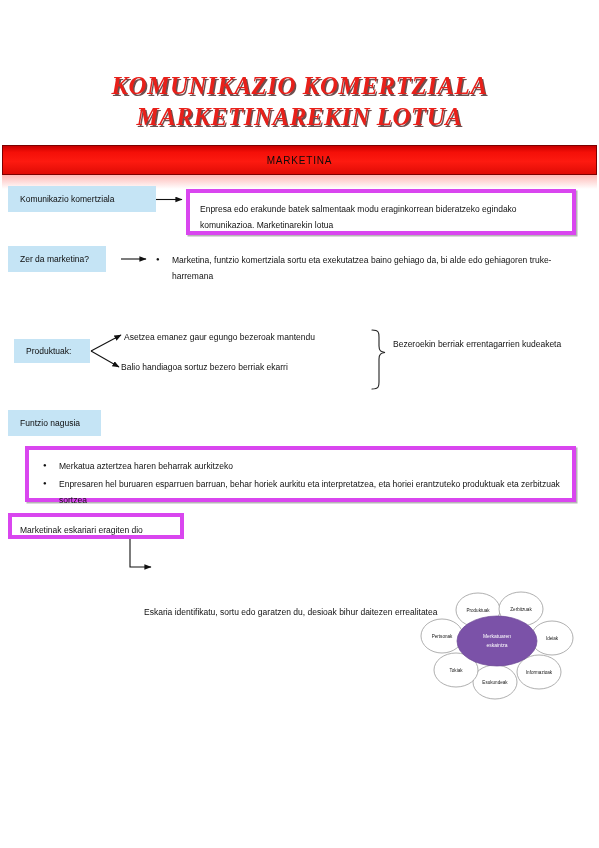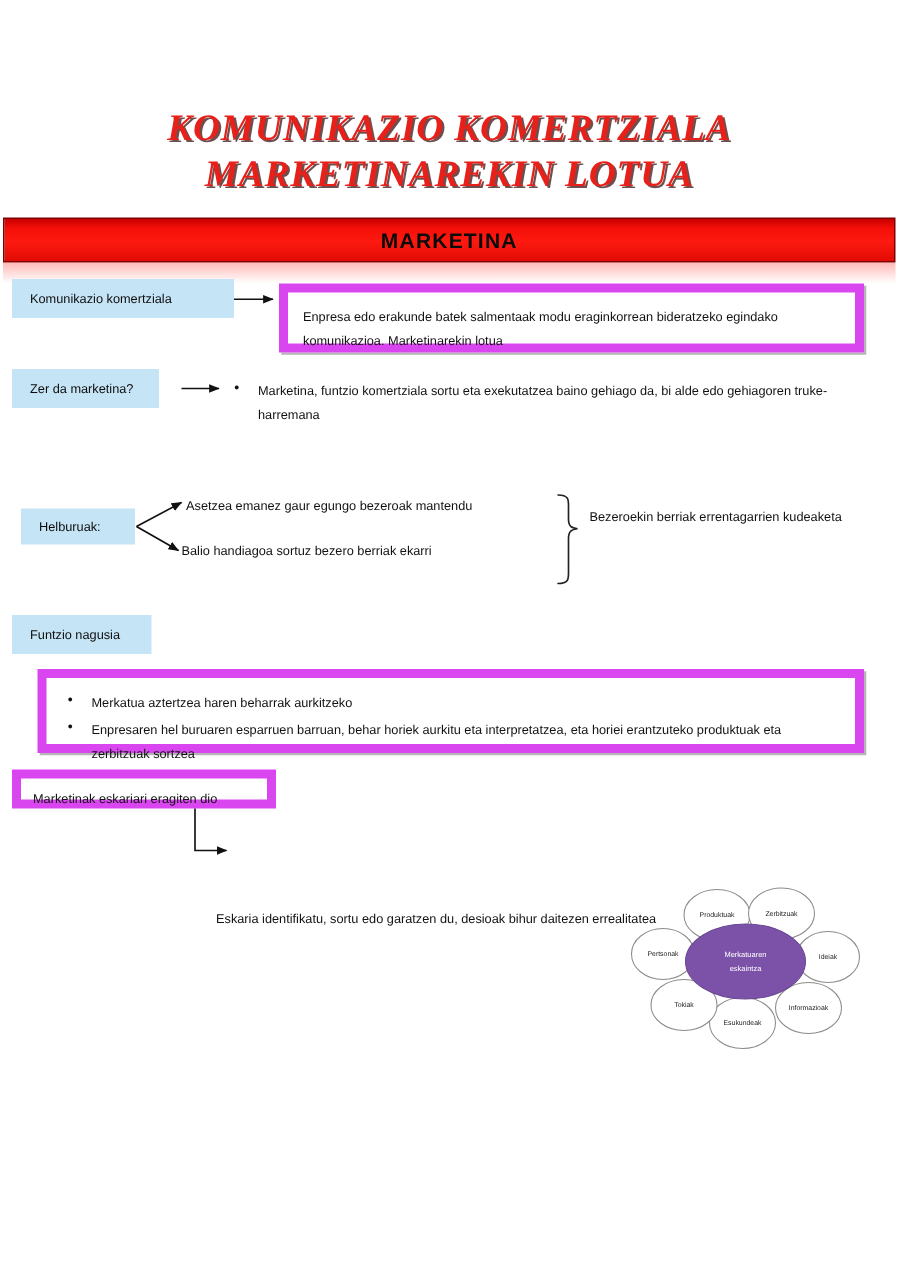--- a/index.html
+++ b/index.html
@@ -31,40 +31,40 @@
 
   
   .banner{
     position:absolute; left:2px; top:145px;
     width:595px; height:30px;
     background:linear-gradient(to bottom,#c80000 0%,#f40f08 22%,#fd1a10 55%,#e00b05 100%);
     border:1px solid #7c0000;
     display:flex; align-items:center; justify-content:center;
   }
   .banner span{
-    font-size:14px; font-weight:700; color:#0b0b0b; letter-spacing:.8px;
+    font-size:10px; font-weight:400; color:#0b0b0b; letter-spacing:.8px;
   }
   .banner-fade{
     position:absolute; left:2px; top:175px; width:595px; height:14px;
     background:linear-gradient(to bottom, rgba(253,26,16,.30), rgba(253,26,16,0));
   }
 
   
   .bluebox{
     position:absolute;
     background:#C5E4F5;
     display:flex; align-items:center;
     font-size:8.5px; color:#0d0d0d;
     padding-left:12px;
   }
 
   
   .tbox{
     position:absolute;
-    border:6px solid #d946ef;
+    border:4px solid #d946ef;
     background:#ffffff;
     font-size:8.5px;
     line-height:16px;
     color:#111;
     padding:8px 10px;
   }
   .tbox.shadow{ box-shadow:1.5px 1.5px 0 rgba(120,120,120,.55); }
 
   
   .ftext{
@@ -127,21 +127,21 @@
     <span>Zer da marketina?</span>
   </div>
 
   <div class="ftext" style="left:152px; top:252px; width:420px;">
     <ul class="bl">
       <li>Marketina, funtzio komertziala sortu eta exekutatzea baino gehiago da, bi alde edo gehiagoren truke-harremana</li>
     </ul>
   </div>
 
   <div class="bluebox" style="left:14px; top:339px; width:76px; height:24px;">
-    <span>Helburuak:</span>
+    <span>Produktuak:</span>
   </div>
 
   <div class="ftext" style="left:121px; top:359px; width:236px;">Balio handiagoa sortuz bezero berriak ekarri</div>
 
   <div class="ftext" style="left:124px; top:329px; width:230px;">Asetzea emanez gaur egungo bezeroak mantendu</div>
 
   <div class="ftext" style="left:393px; top:336px; width:180px;">Bezeroekin berriak errentagarrien kudeaketa</div>
 
   <div class="bluebox" style="left:8px; top:410px; width:93px; height:26px;">
     <span>Funtzio nagusia</span>

